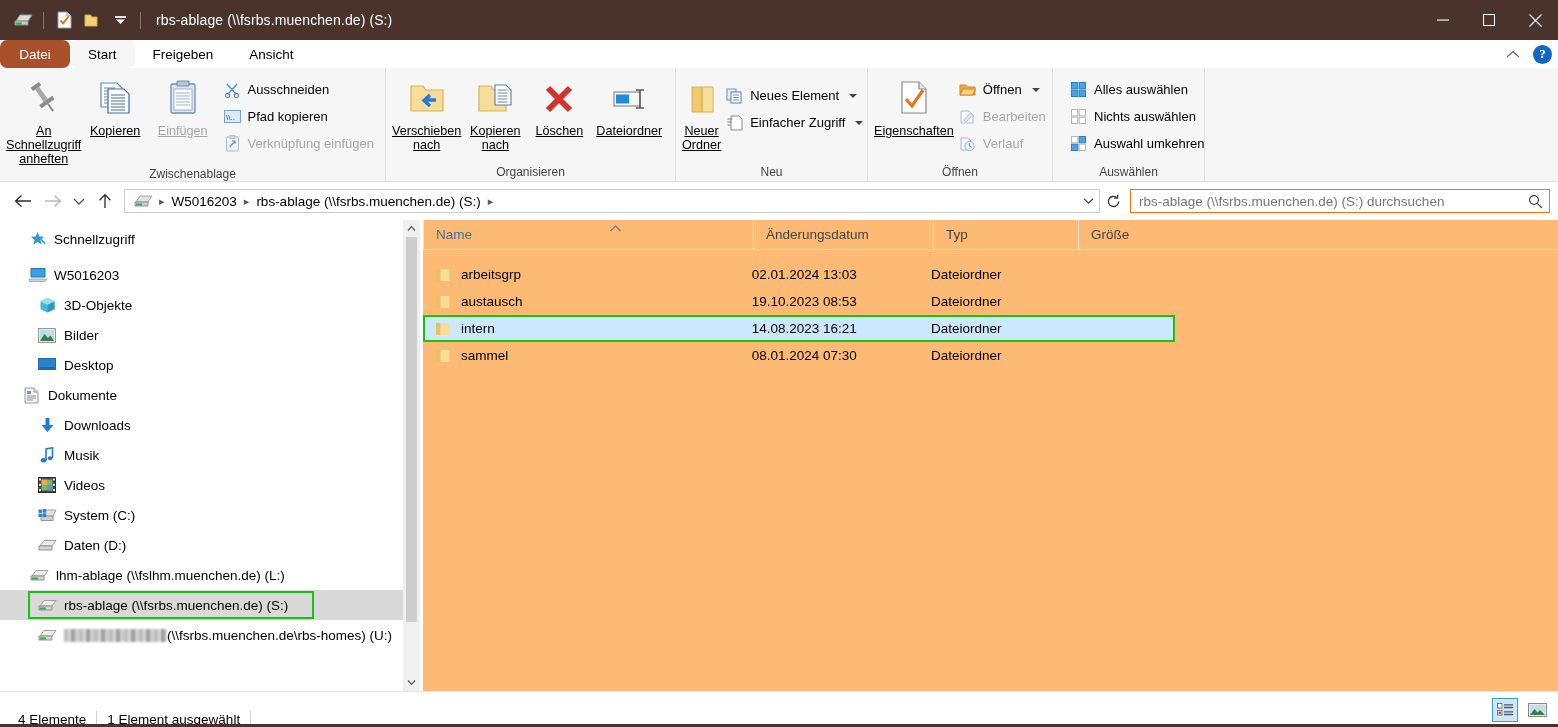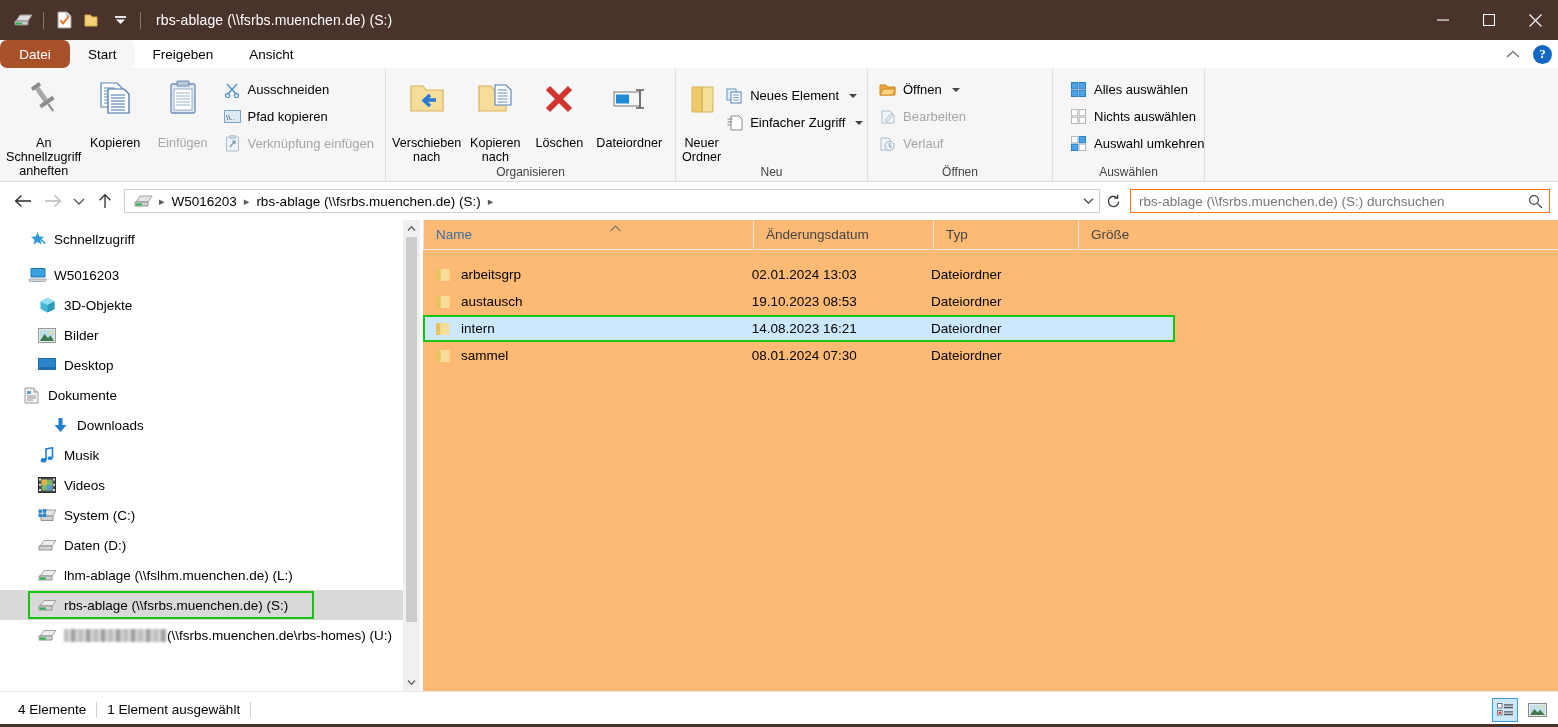--- a/index.html
+++ b/index.html
@@ -49,21 +49,21 @@
     flex: 0 0 114px; height: 114px; background: #f6f6f6; border-bottom: 1px solid #dcdcdc;
     display: flex; position: relative; overflow: hidden;
   }
   .rgroup { height: 114px; position: relative; display: flex; flex-direction: column;
             border-right: 1px solid #e0e0e0; }
   .rgroup-body { flex: 1; display: flex; align-items: flex-start; padding: 6px 6px 0 6px; }
   .rgroup-label { height: 18px; font-size: 12px; color: #444; text-align: center; line-height: 16px; }
 
   .bigbtn { display: flex; flex-direction: column; align-items: center; width: 76px; padding-top: 2px; }
   .bigbtn .glyph { height: 40px; display:flex; align-items:flex-end; justify-content:center; }
-  .bigbtn .cap { font-size: 12.6px; text-align: center; line-height: 14px; margin-top: 20px; color:#000; white-space: pre-line;}
+  .bigbtn .cap { font-size: 12.6px; text-align: center; line-height: 14px; margin-top: 8px; color:#000; white-space: pre-line; text-decoration: underline;}
   .bigbtn.dim .cap { color: #a6a6a6; }
 
   .smallcol { display: flex; flex-direction: column; padding-top: 2px; }
   .smallbtn { display: flex; align-items: center; height: 27px; padding: 0 5px 0 2px; gap: 6px; font-size: 13px; white-space: nowrap;}
   .smallbtn .sglyph { width: 19px; height: 19px; display:flex; align-items:center; justify-content:center; }
   .smallbtn.dim { color: #a6a6a6; }
   .caret-dn { width:0;height:0;border-left:4px solid transparent;border-right:4px solid transparent;border-top:4px solid #444; margin-left:4px;}
 
   
   .addressrow { flex: 0 0 38px; height: 38px; display: flex; align-items: center; padding: 0 8px; background: #fff; gap: 0; }
@@ -116,22 +116,22 @@
   .col.sorted { color: #3d6e9e; }
   .rows { flex: 1; position: relative; }
   .row { height: 27px; display: flex; align-items: center; position: relative; }
   .row.selected { background: #cce8ff; }
   .row.hl .hlbox2 { position: absolute; left: 0; top: 0; right: 0; bottom: 0; border: 2px solid #16c60c; pointer-events: none; }
   .cell { font-size: 13.5px; height: 27px; display:flex; align-items:center; white-space: nowrap; overflow:hidden;}
   .cell.name { padding-left: 12px; gap: 10px; }
   .folder-ico { width: 16px; height: 14px; flex: 0 0 16px; }
 
   
-  .statusbar { flex: 0 0 36px; height: 36px; border-top: 1px solid #e5e5e5; display: flex; align-items: center;
-               padding: 12px 8px; position: relative; background:#fff;}
+  .statusbar { flex: 0 0 36px; height: 36px; border-top: 1px solid #e5e5e5; display: flex; align-items: flex-end;
+               padding: 0 8px; position: relative; background:#fff;}
   .st-text { font-size: 13.5px; color: #000; padding: 0 10px; }
   .st-sep { width: 1px; height: 16px; background: #d0d0d0; }
   .viewbtns { position: absolute; right: 8px; top: 0; height: 36px; display: flex; align-items: center; gap: 6px; }
   .vbtn { width: 26px; height: 24px; display:flex; align-items:center; justify-content:center; }
   .vbtn.active { background: #cce8ff; border: 1px solid #3d9ae0; }
   .bottom-edge { position:absolute; left:0; right:0; bottom:0; height:3px; background:#4a332a; }
 </style>
 </head>
 <body>
 
@@ -369,20 +369,30 @@
             <span>Einfacher Zugriff</span>
             <span class="caret-dn"></span>
           </div>
         </div>
       </div>
       <div class="rgroup-label">Neu</div>
     </div>
 
     <div class="rgroup" style="width:185px">
       <div class="rgroup-body">
+        <div class="bigbtn" style="width:82px">
+          <div class="glyph">
+            <svg width="30" height="36" viewBox="0 0 30 36">
+              <path d="M3 2 L20 2 L27 9 L27 33 L3 33 Z" fill="#fff" stroke="#8a8a8a" stroke-width="1.2"></path>
+              <path d="M20 2 L20 9 L27 9" fill="#ededed" stroke="#8a8a8a" stroke-width="1.2"></path>
+              <path d="M7 19 L13 26 L24 10" fill="none" stroke="#e8731c" stroke-width="3.2"></path>
+            </svg>
+          </div>
+          <div class="cap">Eigenschaften</div>
+        </div>
         <div class="smallcol" style="margin-left:2px">
           <div class="smallbtn">
             <div class="sglyph">
               <svg width="17" height="15" viewBox="0 0 17 15">
                 <path d="M1 3 L7 3 L8.5 5 L16 5 L16 13 L1 13 Z" fill="#f0a73a" stroke="#cf8a25" stroke-width="1"></path>
                 <path d="M1 13 L4 7 L16.5 7 L13.5 13 Z" fill="#ffd27f" stroke="#cf8a25" stroke-width="1"></path>
               </svg>
             </div>
             <span>Öffnen</span>
             <span class="caret-dn"></span>
@@ -581,21 +591,21 @@
             <path d="M10 1 L10 5 L14 5" fill="#e0e0e0" stroke="#9a9a9a" stroke-width="1"></path>
             <rect x="3" y="4" width="4" height="3" fill="#5aa0d0"></rect>
             <g stroke="#888" stroke-width="0.9">
                 <path d="M3 9h9M3 11h9M3 13h6"></path>
               </g>
           </svg>
         </span>
         <span>Dokumente</span>
       </div>
 
-      <div class="navitem" style="padding-left:49px">
+      <div class="navitem" style="padding-left:36px">
         <span class="nico">
           <svg width="15" height="16" viewBox="0 0 15 16">
             <path d="M5.5 1 L9.5 1 L9.5 8 L13.5 8 L7.5 15 L1.5 8 L5.5 8 Z" fill="#1f7fd0"></path>
           </svg>
         </span>
         <span>Downloads</span>
       </div>
 
       <div class="navitem" style="padding-left:36px">
         <span class="nico">
@@ -647,21 +657,21 @@
       <div class="navitem" style="padding-left:36px">
         <span class="nico">
           <svg width="19" height="16" viewBox="0 0 19 16">
             <path d="M2 9 L6 3.5 L18 3.5 L14 9 Z" fill="#ededed" stroke="#9a9a9a" stroke-width="0.9"></path>
             <path d="M1 9 L14 9 L14 13 L1 13 Z" fill="#d4d4d4" stroke="#8a8a8a" stroke-width="0.9"></path>
           </svg>
         </span>
         <span>Daten (D:)</span>
       </div>
 
-      <div class="navitem" style="padding-left:36px">
+      <div class="navitem" style="padding-left:28px">
         <span class="nico">
           <svg width="19" height="16" viewBox="0 0 19 16">
             <path d="M2 9 L6 3.5 L18 3.5 L14 9 Z" fill="#ededed" stroke="#9a9a9a" stroke-width="0.9"></path>
             <path d="M1 9 L14 9 L14 13 L1 13 Z" fill="#d4d4d4" stroke="#8a8a8a" stroke-width="0.9"></path>
             <rect x="1.8" y="10.4" width="6" height="2.2" fill="#2db34a"></rect>
           </svg>
         </span>
         <span>lhm-ablage (\\fslhm.muenchen.de) (L:)</span>
       </div>
 

